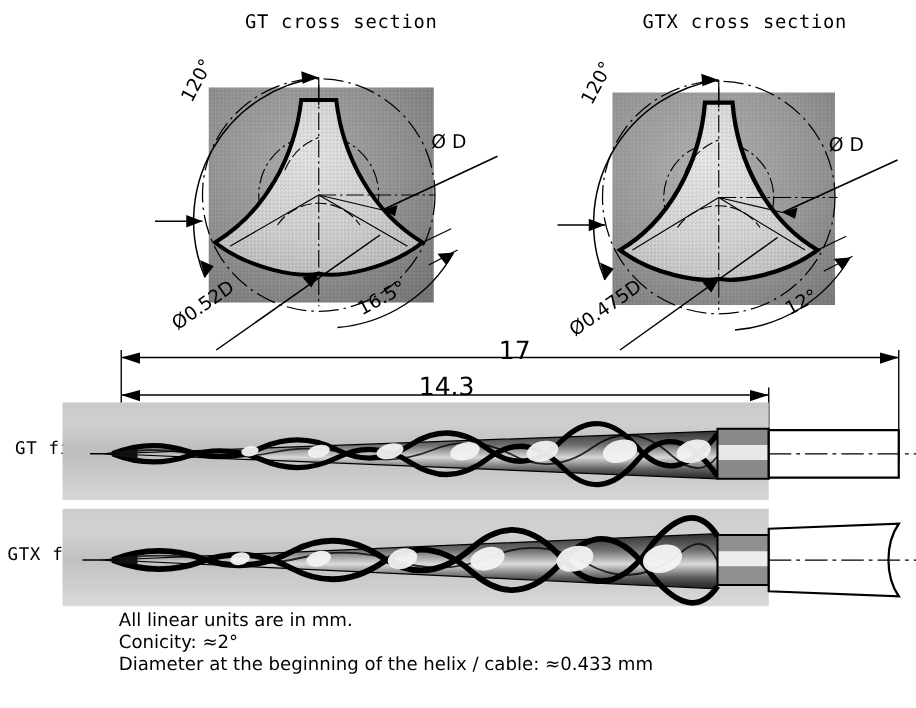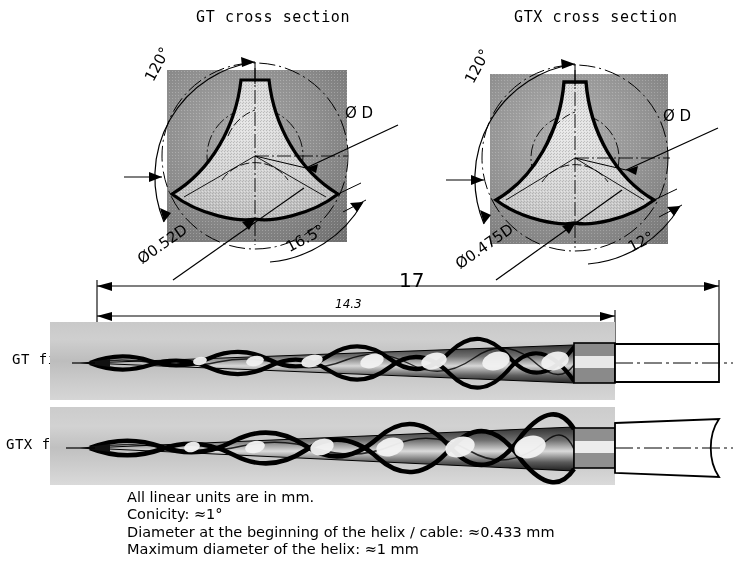--- a/index.html
+++ b/index.html
@@ -23,21 +23,21 @@
   .dimtxt{
     font-family:"DejaVu Sans","Liberation Sans",sans-serif;
     font-size:15px;white-space:nowrap;font-weight:400;
   }
   .filelbl{
     font-family:"DejaVu Sans Mono","Liberation Mono",monospace;
     font-size:14px;letter-spacing:0.5px;white-space:nowrap;
   }
   .notes{
     font-family:"DejaVu Sans","Liberation Sans",sans-serif;
-    font-size:14.5px;line-height:17.4px;white-space:nowrap;margin-left:32px;
+    font-size:14.5px;line-height:17.4px;white-space:nowrap;
   }
   .rot{transform-origin:0 0;}
   svg{display:block;overflow:visible;}
   .ln{stroke:#000;fill:none;}
 </style>
 </head>
 <body>
 
 <div id="figure">
 
@@ -236,21 +236,21 @@
 
       <g class="ln" stroke-width="1.1">
         <line x1="97" y1="4" x2="97" y2="92"></line>
         <line x1="615" y1="34" x2="615" y2="92"></line>
         <line x1="719" y1="4" x2="719" y2="92"></line>
       </g>
     </svg>
   </div>
 
   <div class="abs dimtxt" style="left:399px;top:268px;font-size:20px;">17</div>
-  <div class="abs dimtxt" style="left:335px;top:297px;font-size:12px;font-style:italic;">14.3</div>
+  <div class="abs dimtxt" style="left:335px;top:297px;font-size:20px;">14.3</div>
 
   <div class="abs filelbl" style="left:12px;top:351px;">GT file</div>
 
   <div class="abs" style="left:50px;top:320px;width:683px;height:82px;">
     <svg width="683" height="82" viewBox="0 0 683 82">
       <defs>
         <linearGradient id="bgGT" x1="0" y1="0" x2="0" y2="1">
           <stop offset="0%" stop-color="#c9c9c9"></stop>
           <stop offset="22%" stop-color="#cfcfcf"></stop>
           <stop offset="50%" stop-color="#bdbdbd"></stop>
@@ -368,18 +368,17 @@
         <path d="M565,18 L669,14 C658,30 658,56 669,72 L565,68 Z" fill="#fff" stroke="#000" stroke-width="1.8"></path>
         <line x1="565" y1="43" x2="683" y2="43" class="ln" stroke-width="1" stroke-dasharray="18 4 3 4"></line>
       </g>
 
       <line x1="16" y1="43" x2="45" y2="43" class="ln" stroke-width="1.2"></line>
     </svg>
   </div>
 
   <div class="abs" style="left:95px;top:489px;">
     <div class="notes">All linear units are in mm.</div>
-    <div class="notes">Conicity: ≈1°</div>
+    <div class="notes">Conicity: ≈2°</div>
     <div class="notes">Diameter at the beginning of the helix / cable: ≈0.433 mm</div>
-    <div class="notes">Maximum diameter of the helix: ≈1 mm</div>
   </div>
 
 </div>
 
 </body></html>

